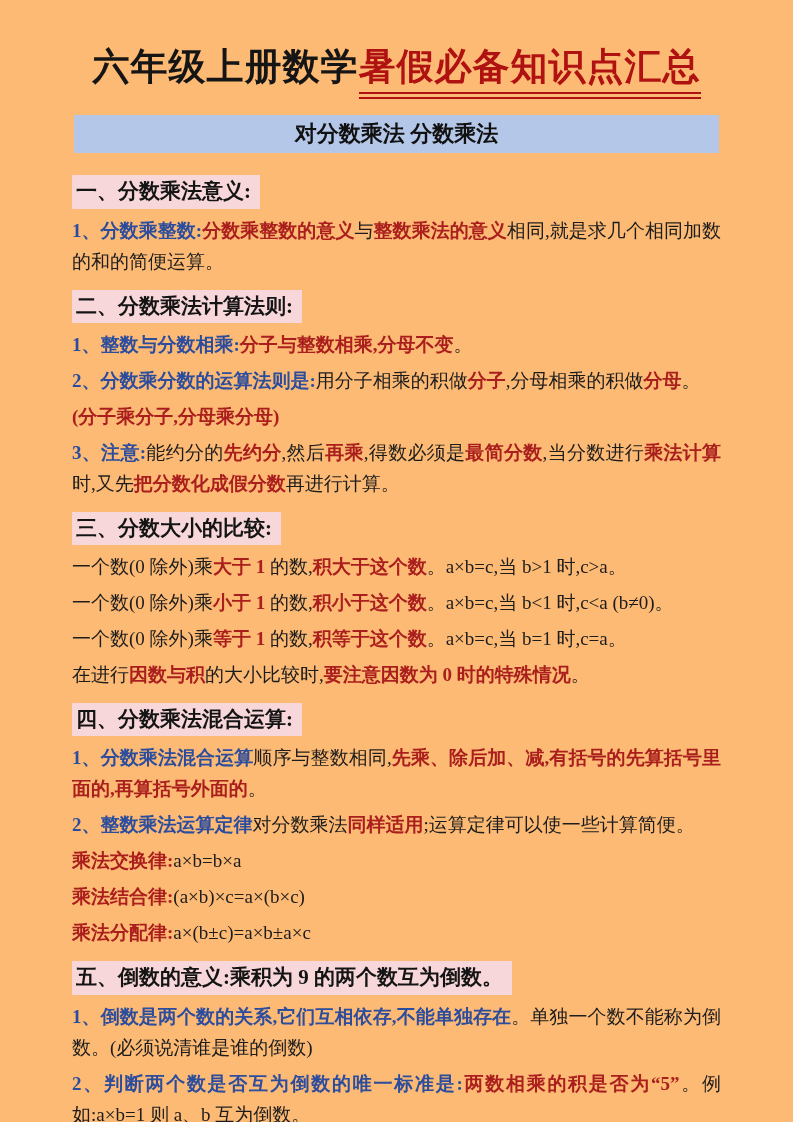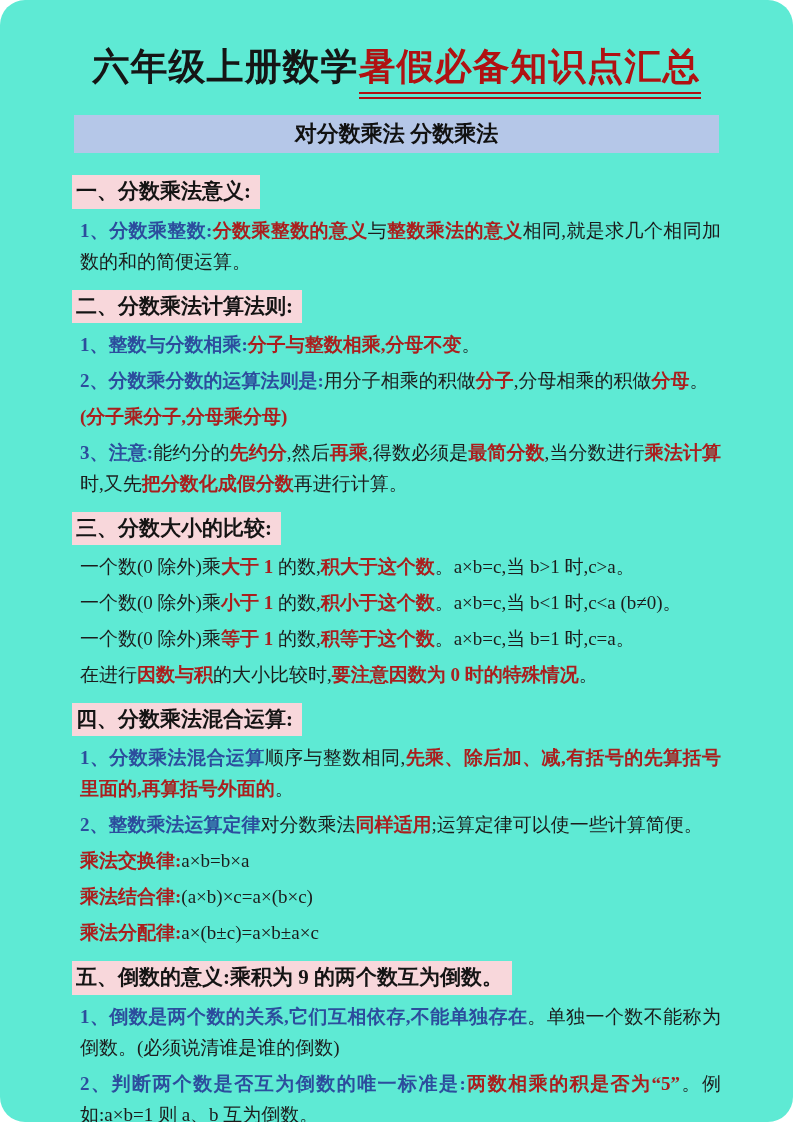--- a/index.html
+++ b/index.html
@@ -5,27 +5,26 @@
   html, body {
     margin: 0;
     padding: 0;
     background: #ffffff;
   }
   .page {
     position: relative;
     width: 793px;
     height: 1122px;
     margin: 0 auto;
-    background: #5eead4;
+    background: #fdba74;
     overflow: hidden;
     box-sizing: border-box;
     padding: 44px 72px 0 72px;
     font-family: "Liberation Serif", "DejaVu Serif", serif;
     color: #1c1c1c;
-    border-radius: 25px;
   }
   .doc-title {
     margin: 0;
     text-align: center;
     font-size: 37px;
     font-weight: 900;
     letter-spacing: 1px;
     line-height: 1.25;
     white-space: nowrap;
   }
@@ -51,21 +50,21 @@
     background: #f8d7db;
     color: #141414;
     font-size: 21px;
     font-weight: bold;
     padding: 3px 9px 3px 4px;
     margin: 8px 0 6px 0;
     line-height: 1.3;
   }
   section { display: block; }
   .para {
-    margin: 0 0 5px 8px;
+    margin: 0 0 5px 0;
     font-size: 19px;
     line-height: 31px;
     text-align: justify;
   }
   .run.black { color: #1c1c1c; font-weight: normal; }
   .run.red   { color: #aa1f1e; font-weight: bold; }
   .run.blue  { color: #2c4d9d; font-weight: bold; }
 </style>
 </head>
 <body>

